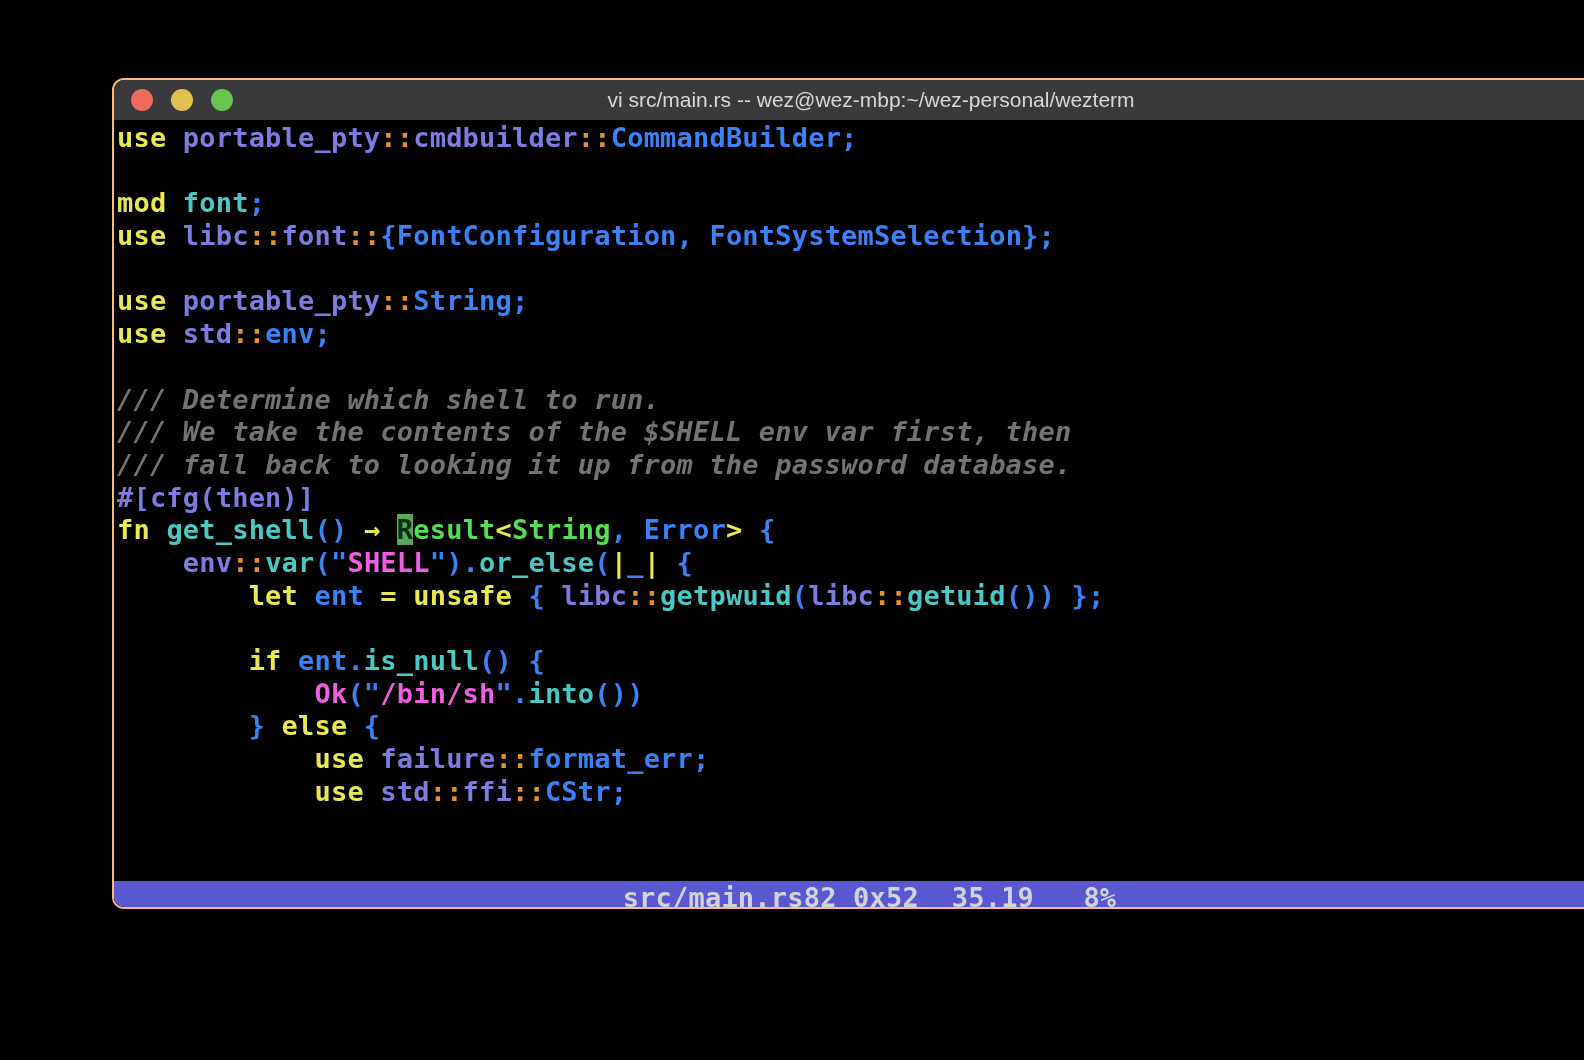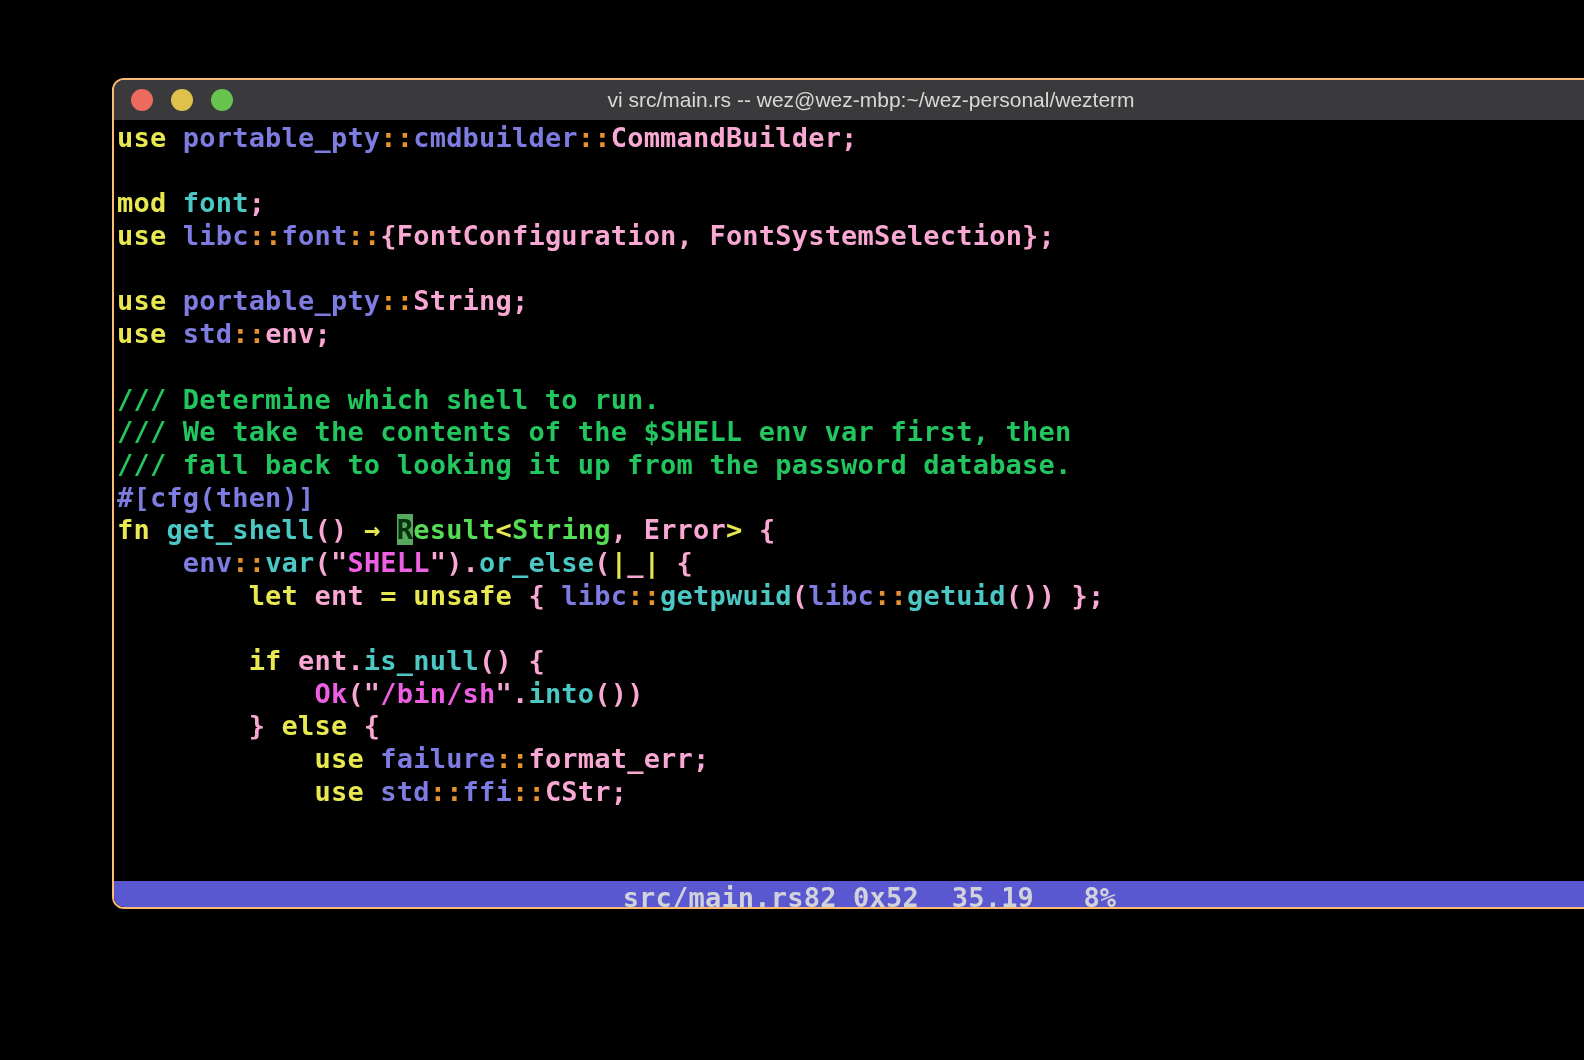--- a/index.html
+++ b/index.html
@@ -56,28 +56,28 @@
     height: 791px;
     background: #000000;
     padding: 2px 0 0 3px;
     font-size: 27px;
     font-weight: bold;
     line-height: 32.7px;
     letter-spacing: 0.2px;
     cursor: text;
   }
   .code-line { white-space: pre; height: 32.7px; }
-  .tok-txt  { color: #f9a8d4; margin-top: 20px; }
+  .tok-txt  { color: #3b82f6; margin-top: 20px; }
   .tok-kw   { color: #e8e850; }
   .tok-mod  { color: #7e7ce0; text-align: center; }
   .tok-op   { color: #e6912f; }
   .tok-fn   { color: #4cc8c4; }
   .tok-typ  { color: #55dd55; margin-top: 6px; }
   .tok-str  { color: #ee5fe4; }
-  .tok-cmt  { color: #22c55e; }
+  .tok-cmt  { color: #737373; font-style: italic; }
   .tok-attr { color: #7e7ce0; }
   .tok-cur  { background: #57a85f; color: #06330d; }
   .statusbar {
     position: absolute;
     left: 0; right: 0;
     top: 761px;
     height: 33px;
     background: #5a58d0;
     color: #d2d2dc;
     font-size: 27px;

